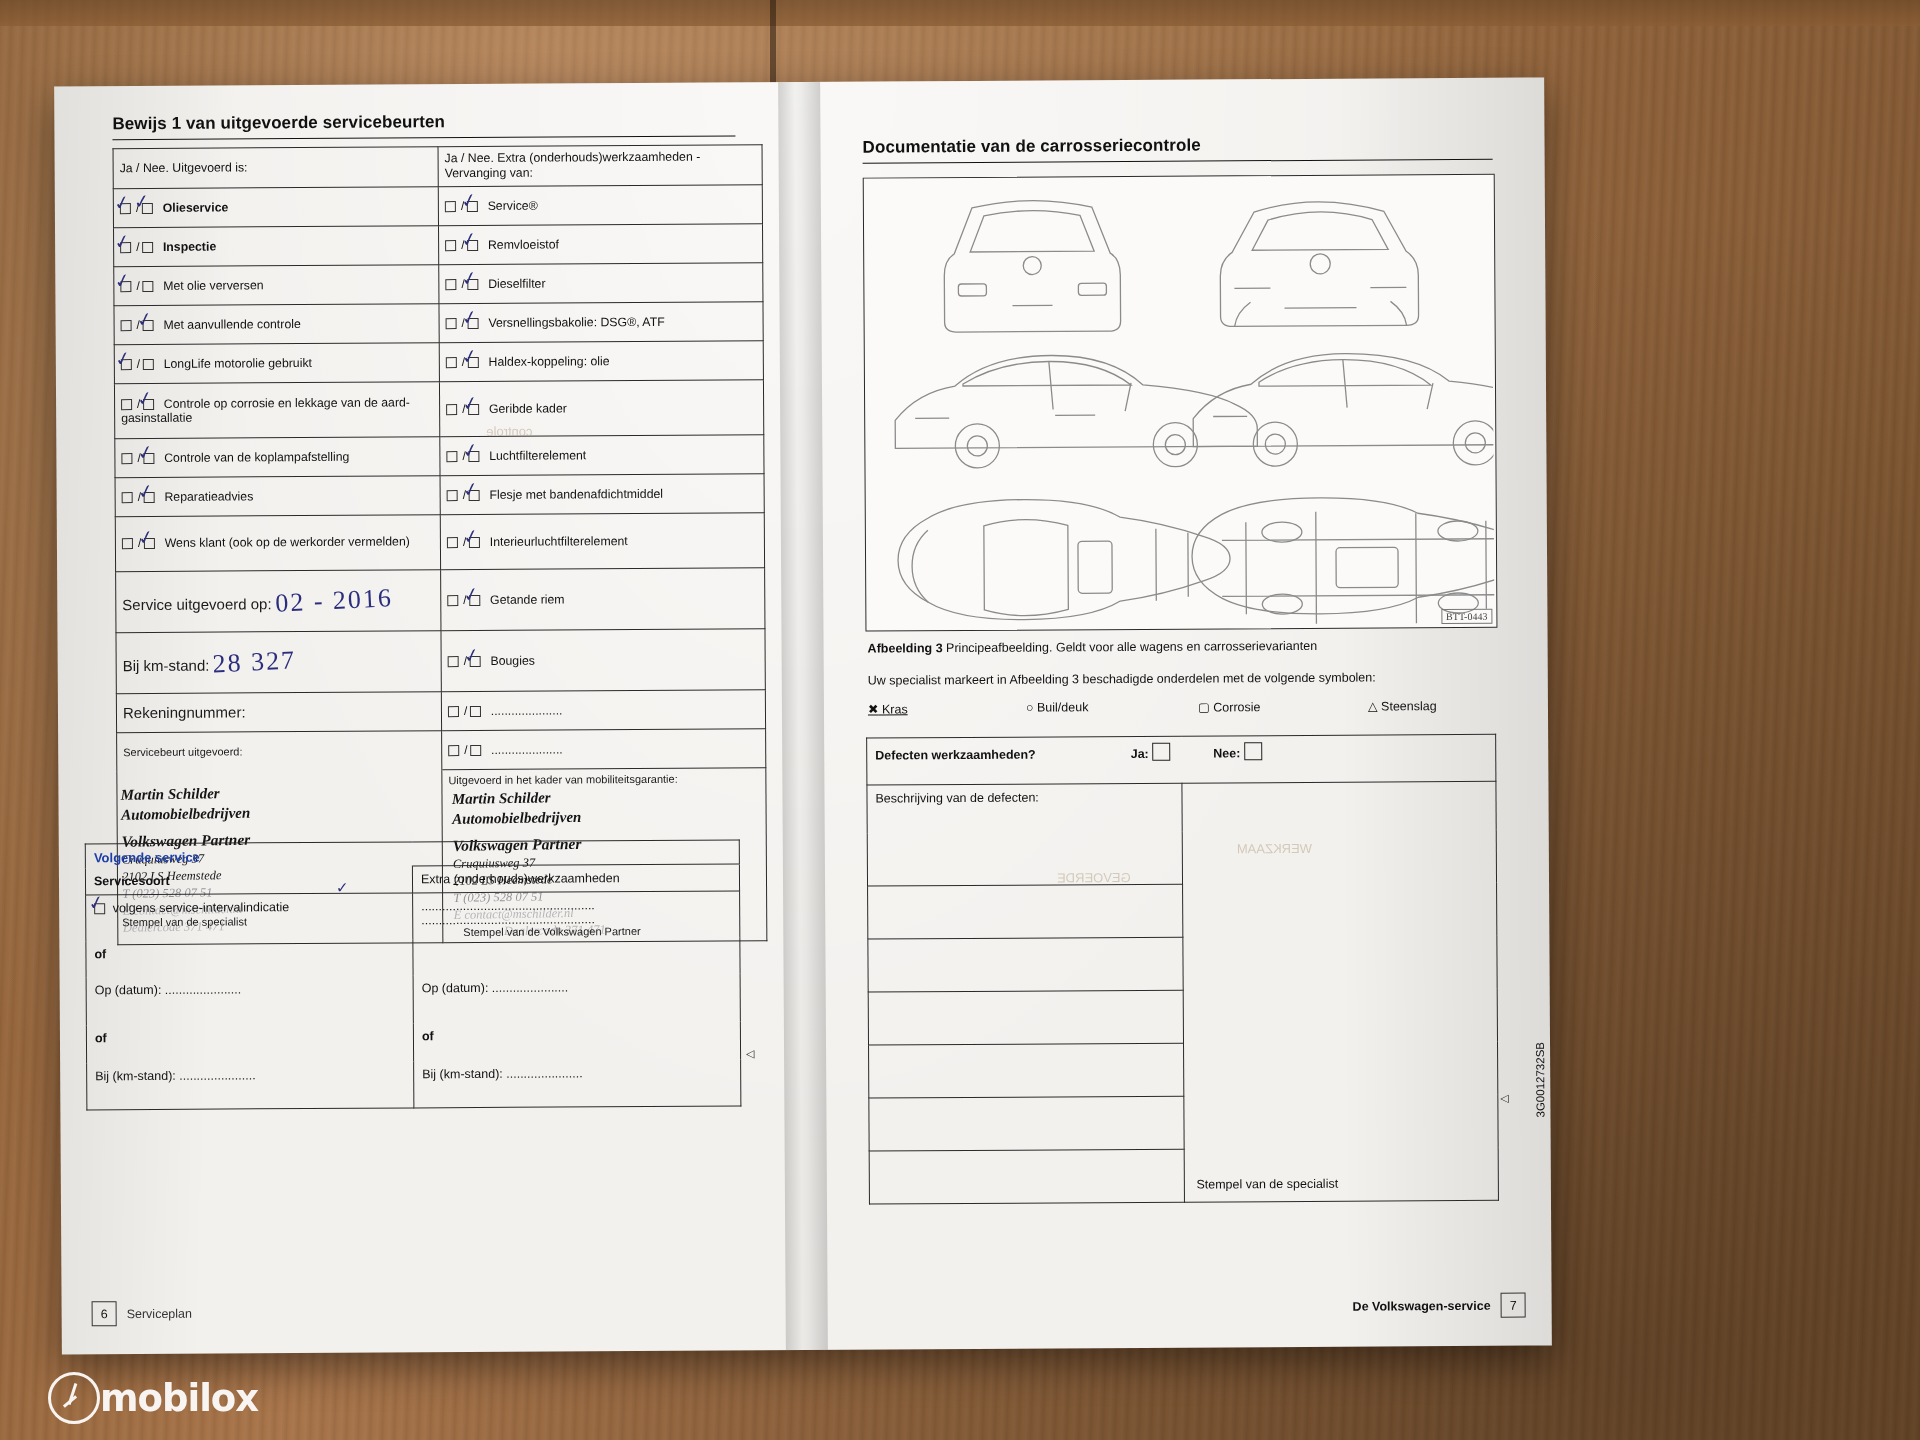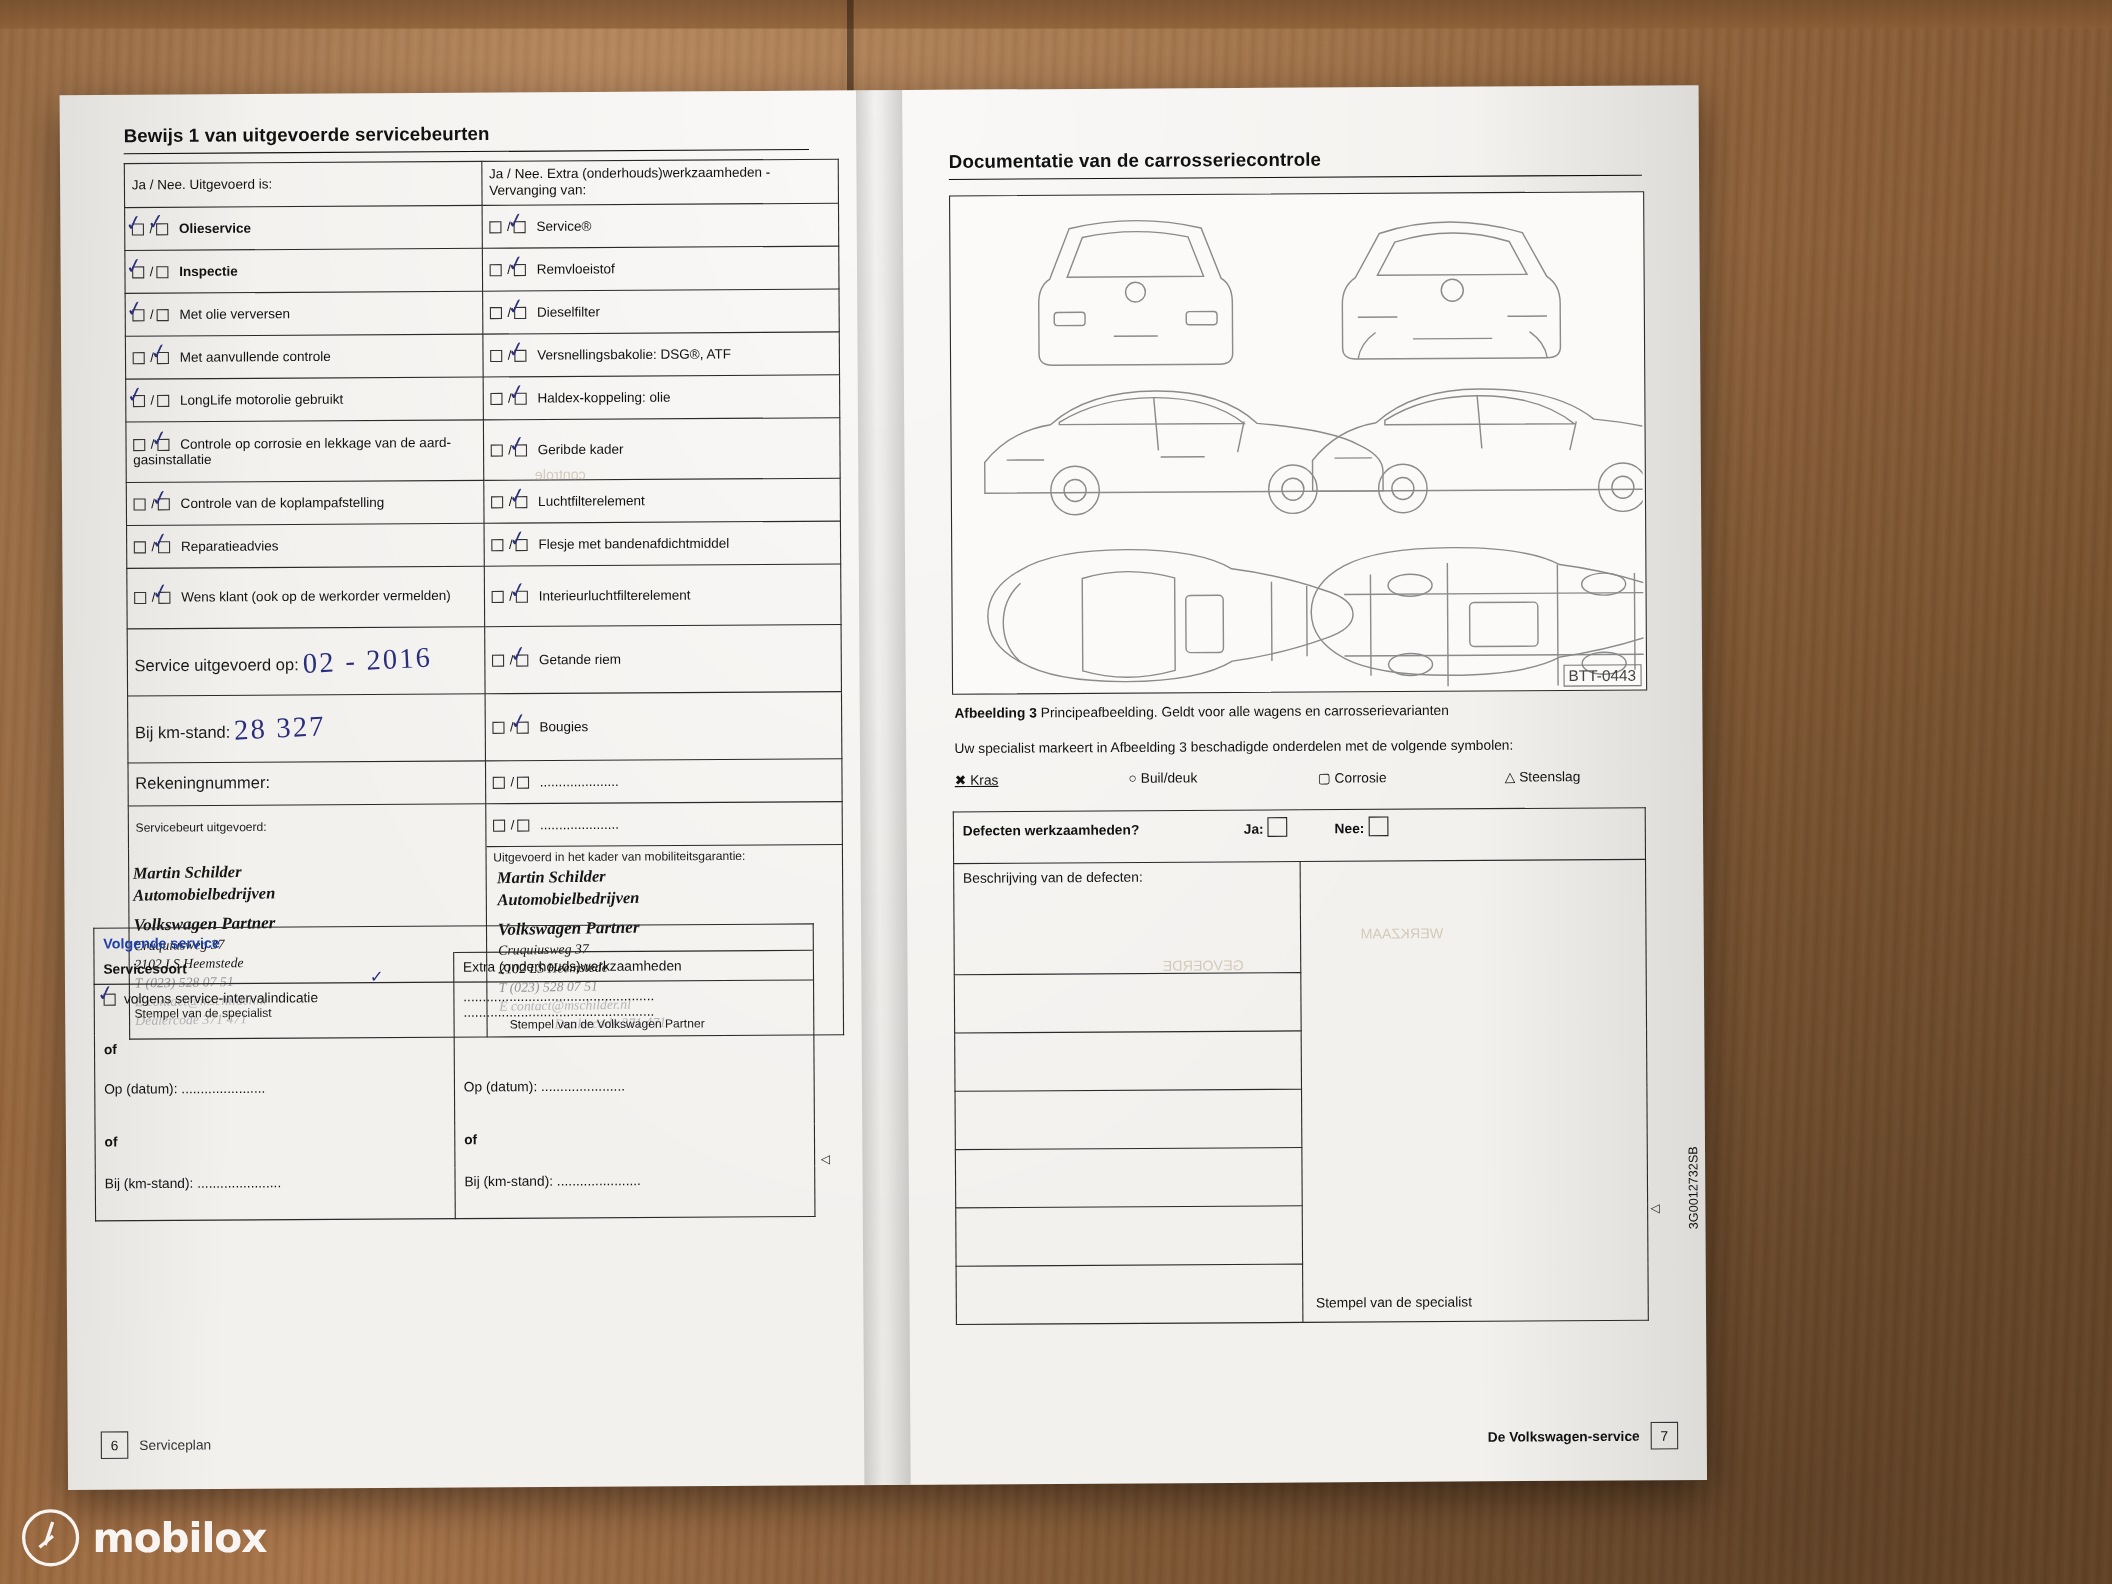--- a/index.html
+++ b/index.html
@@ -149,21 +149,21 @@
   .arrow{position:absolute;color:#222;font-size:11px;}
 
   
   .ghost{
     position:absolute;color:#b9a98f;opacity:.55;font-size:13px;
     transform:scaleX(-1);pointer-events:none;font-family:"Liberation Sans",sans-serif;
   }
 
   
   .wm{
-    position:absolute;left:20px;bottom:16px;display:flex;align-items:center;gap:12px;
+    position:absolute;left:48px;bottom:16px;display:flex;align-items:center;
     opacity:.93;
   }
   .wm-circle{
     width:46px;height:46px;border-radius:50%;border:3px solid #ffffff;position:relative;
   }
   .wm-circle:after{
     content:"";position:absolute;left:20px;top:8px;width:3px;height:22px;background:#fff;transform:rotate(18deg);
   }
   .wm-circle:before{
     content:"";position:absolute;left:11px;top:25px;width:16px;height:3px;background:#fff;transform:rotate(-40deg);
@@ -510,21 +510,21 @@
                 <path d="M60 34 l0 92 M130 24 l0 112 M230 26 l0 110 M300 34 l0 88"></path>
                 <path d="M36 52 l296 0 M36 108 l296 0"></path>
                 <ellipse cx="96" cy="44" rx="20" ry="10"></ellipse>
                 <ellipse cx="96" cy="116" rx="20" ry="10"></ellipse>
                 <ellipse cx="272" cy="44" rx="20" ry="10"></ellipse>
                 <ellipse cx="272" cy="116" rx="20" ry="10"></ellipse>
                 <rect x="150" y="60" width="62" height="40" rx="4"></rect>
               </g>
             </g>
           </svg>
-          <div style="position:absolute;right:4px;bottom:3px;border:1px solid #777;font-size:14px;padding:1px 4px;color:#444;">BTT-0443</div>
+          <div style="position:absolute;right:4px;bottom:3px;border:1px solid #777;font-size:10px;padding:1px 4px;color:#444;font-family:Liberation Serif, serif;">BTT-0443</div>
         </div>
 
         <div class="figcap">
           <b>Afbeelding 3</b>
           <span>Principeafbeelding. Geldt voor alle wagens en carrosserievarianten</span>
         </div>
 
         <div class="symline">Uw specialist markeert in Afbeelding 3 beschadigde onderdelen met de volgende symbolen:</div>
 
         <div class="symrow">

